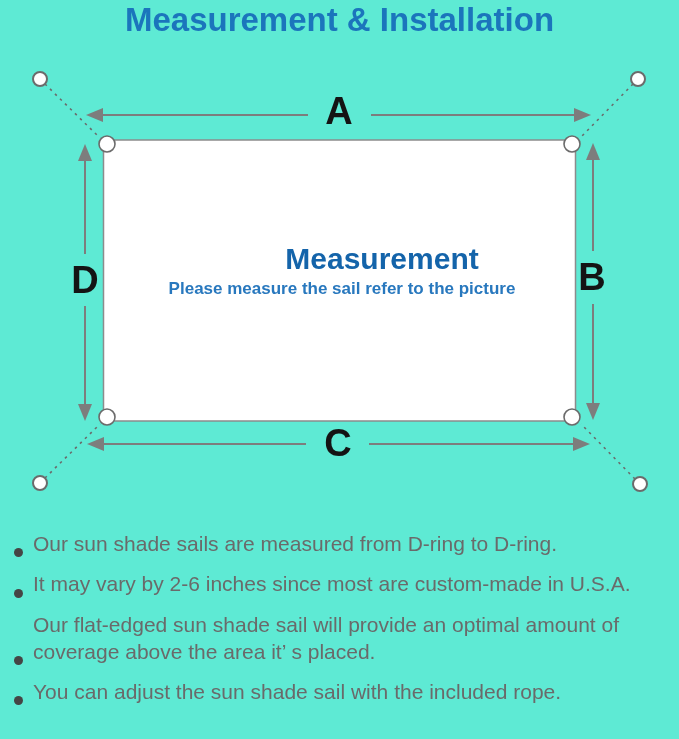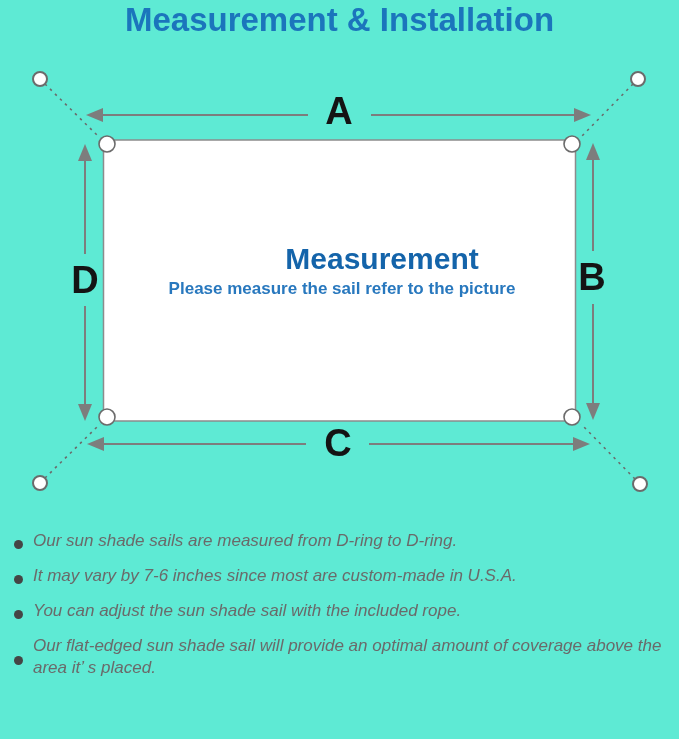--- a/index.html
+++ b/index.html
@@ -71,26 +71,25 @@
     position: absolute;
     left: 13px;
     top: 530px;
     right: 4px;
     margin: 0;
     padding: 0;
     list-style: none;
   }
   .notes li {
     display: flex;
-    align-items: center;
+    align-items: flex-end;
     margin-bottom: 13px;
     color: #6a6a6a;
-    font-size: 17px;
+    font-size: 21px;
     line-height: 1.3;
-    font-style: italic;
   }
   .bullet-dot {
     flex: 0 0 auto;
     width: 9px;
     height: 9px;
     margin: 6px 10px 0 1px;
     border-radius: 50%;
     background: #454545;
   }
 </style>
@@ -160,25 +159,25 @@
   <div class="center-title">Measurement</div>
   <div class="center-subtitle">Please measure the sail refer to the picture</div>
 
   <ul class="notes">
     <li>
       <span class="bullet-dot"></span>
       <span>Our sun shade sails are measured from D-ring to D-ring.</span>
     </li>
     <li>
       <span class="bullet-dot"></span>
-      <span>It may vary by 7-6 inches since most are custom-made in U.S.A.</span>
+      <span>It may vary by 2-6 inches since most are custom-made in U.S.A.</span>
+    </li>
+    <li>
+      <span class="bullet-dot"></span>
+      <span>Our flat-edged sun shade sail will provide an optimal amount of coverage above the area it’ s placed.</span>
     </li>
     <li>
       <span class="bullet-dot"></span>
       <span>You can adjust the sun shade sail with the included rope.</span>
-    </li>
-    <li>
-      <span class="bullet-dot"></span>
-      <span>Our flat-edged sun shade sail will provide an optimal amount of coverage above the area it’ s placed.</span>
     </li>
   </ul>
 
 </div>
 
 </body></html>

